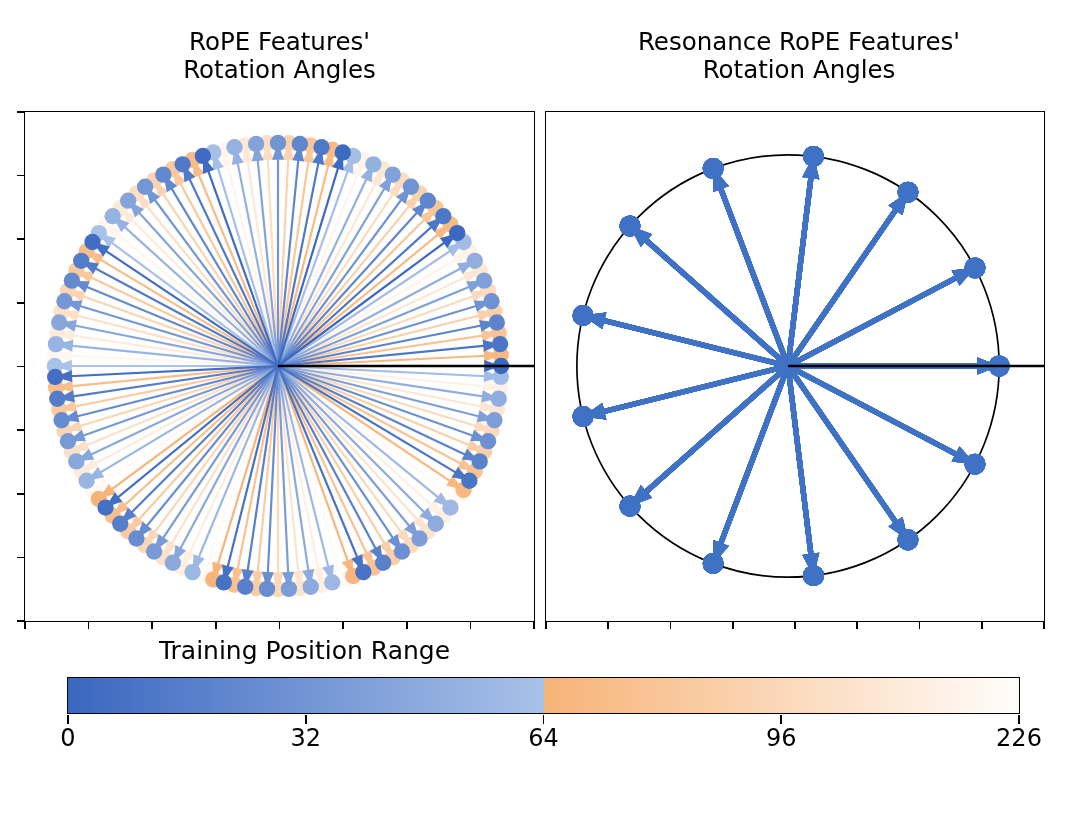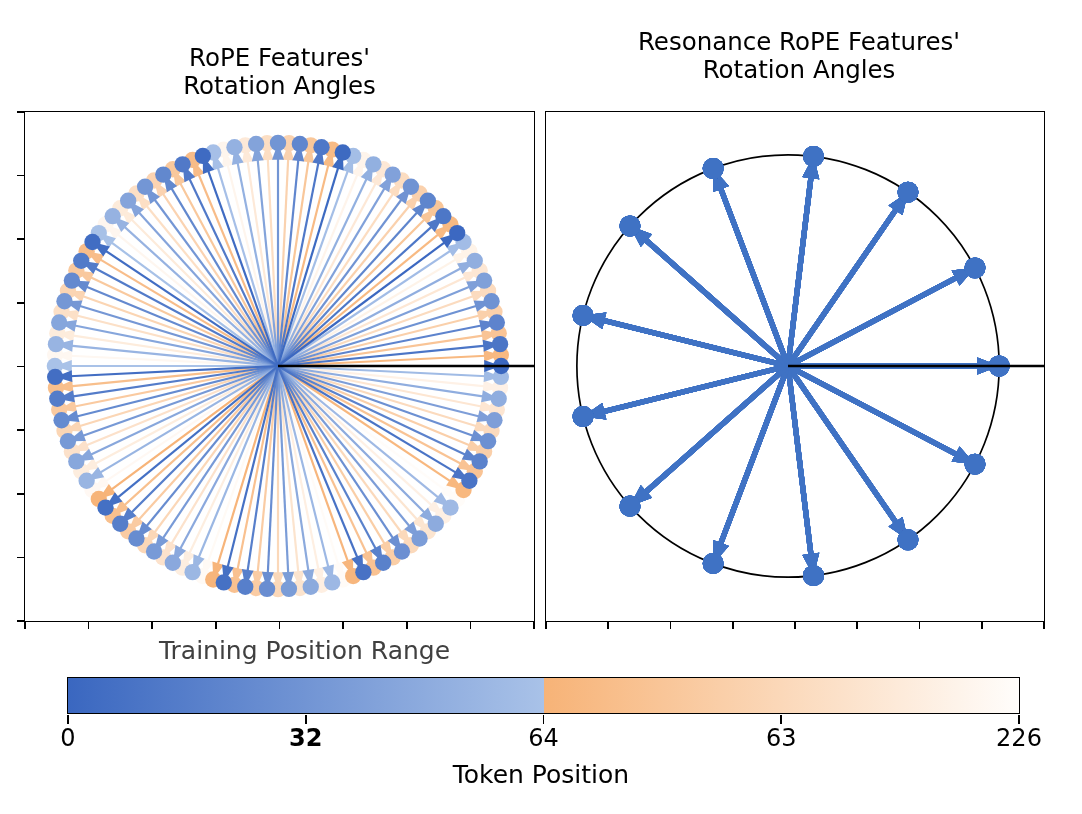--- a/index.html
+++ b/index.html
@@ -14,21 +14,21 @@
 
   .panel-title{
     position:absolute;
     text-align:center;
     font-size:24.5px;
     line-height:1.14;
     color:#000;
     letter-spacing:0px;
     white-space:pre-line;
   }
-  #title-left{left:24px;top:28px;width:511px;margin-top:16px;}
+  #title-left{left:24px;top:28px;width:511px;}
   #title-right{left:549px;top:28px;width:500px;}
 
   .axes{
     position:absolute;
     box-sizing:border-box;
     border:1.6px solid #000;
     background:#fff;
     overflow:hidden;
   }
   #axes-left{left:24px;top:111px;width:511px;height:511px;}
@@ -39,21 +39,21 @@
   .tick{position:absolute;background:#000;}
   .tick-v{width:1.6px;height:7px;}
   .tick-h{height:1.6px;width:7px;}
 
   
   #cb-wrap{position:absolute;left:0;top:636px;width:1082px;height:178px;}
   .cb-range-label{
     position:absolute;
     font-size:25px;
     text-align:center;
-    color:#404040;
+    color:#000000;
     top:0px;
   }
   #cb-label-train{left:66px;width:477px;}
   #cb-label-ood{left:543px;width:477px;}
 
   #cb-bar{
     position:absolute;
     left:67px;top:41px;
     width:953px;height:37px;
     border:1.8px solid #000;
@@ -919,21 +919,20 @@
 
     <div id="cb-ticks">
         <div class="cbt" style="left: 0.0999999px;"></div>
         <div class="cbt" style="left: 237.85px;"></div>
         <div class="cbt" style="left: 475.6px;"></div>
         <div class="cbt" style="left: 713.35px;"></div>
         <div class="cbt" style="left: 951.1px;"></div>
       </div>
     <div id="cb-ticklabels">
         <div class="cbl" style="left: 68px;">0</div>
-        <div class="cbl" style="left: 305.75px; font-weight: bold;">32</div>
+        <div class="cbl" style="left: 305.75px;">32</div>
         <div class="cbl" style="left: 543.5px;">64</div>
-        <div class="cbl" style="left: 781.25px;">63</div>
+        <div class="cbl" style="left: 781.25px;">96</div>
         <div class="cbl" style="left: 1019px;">226</div>
       </div>
-    <div id="cb-axis-label">Token Position</div>
   </div>
 
 </div>
 
 </body></html>

